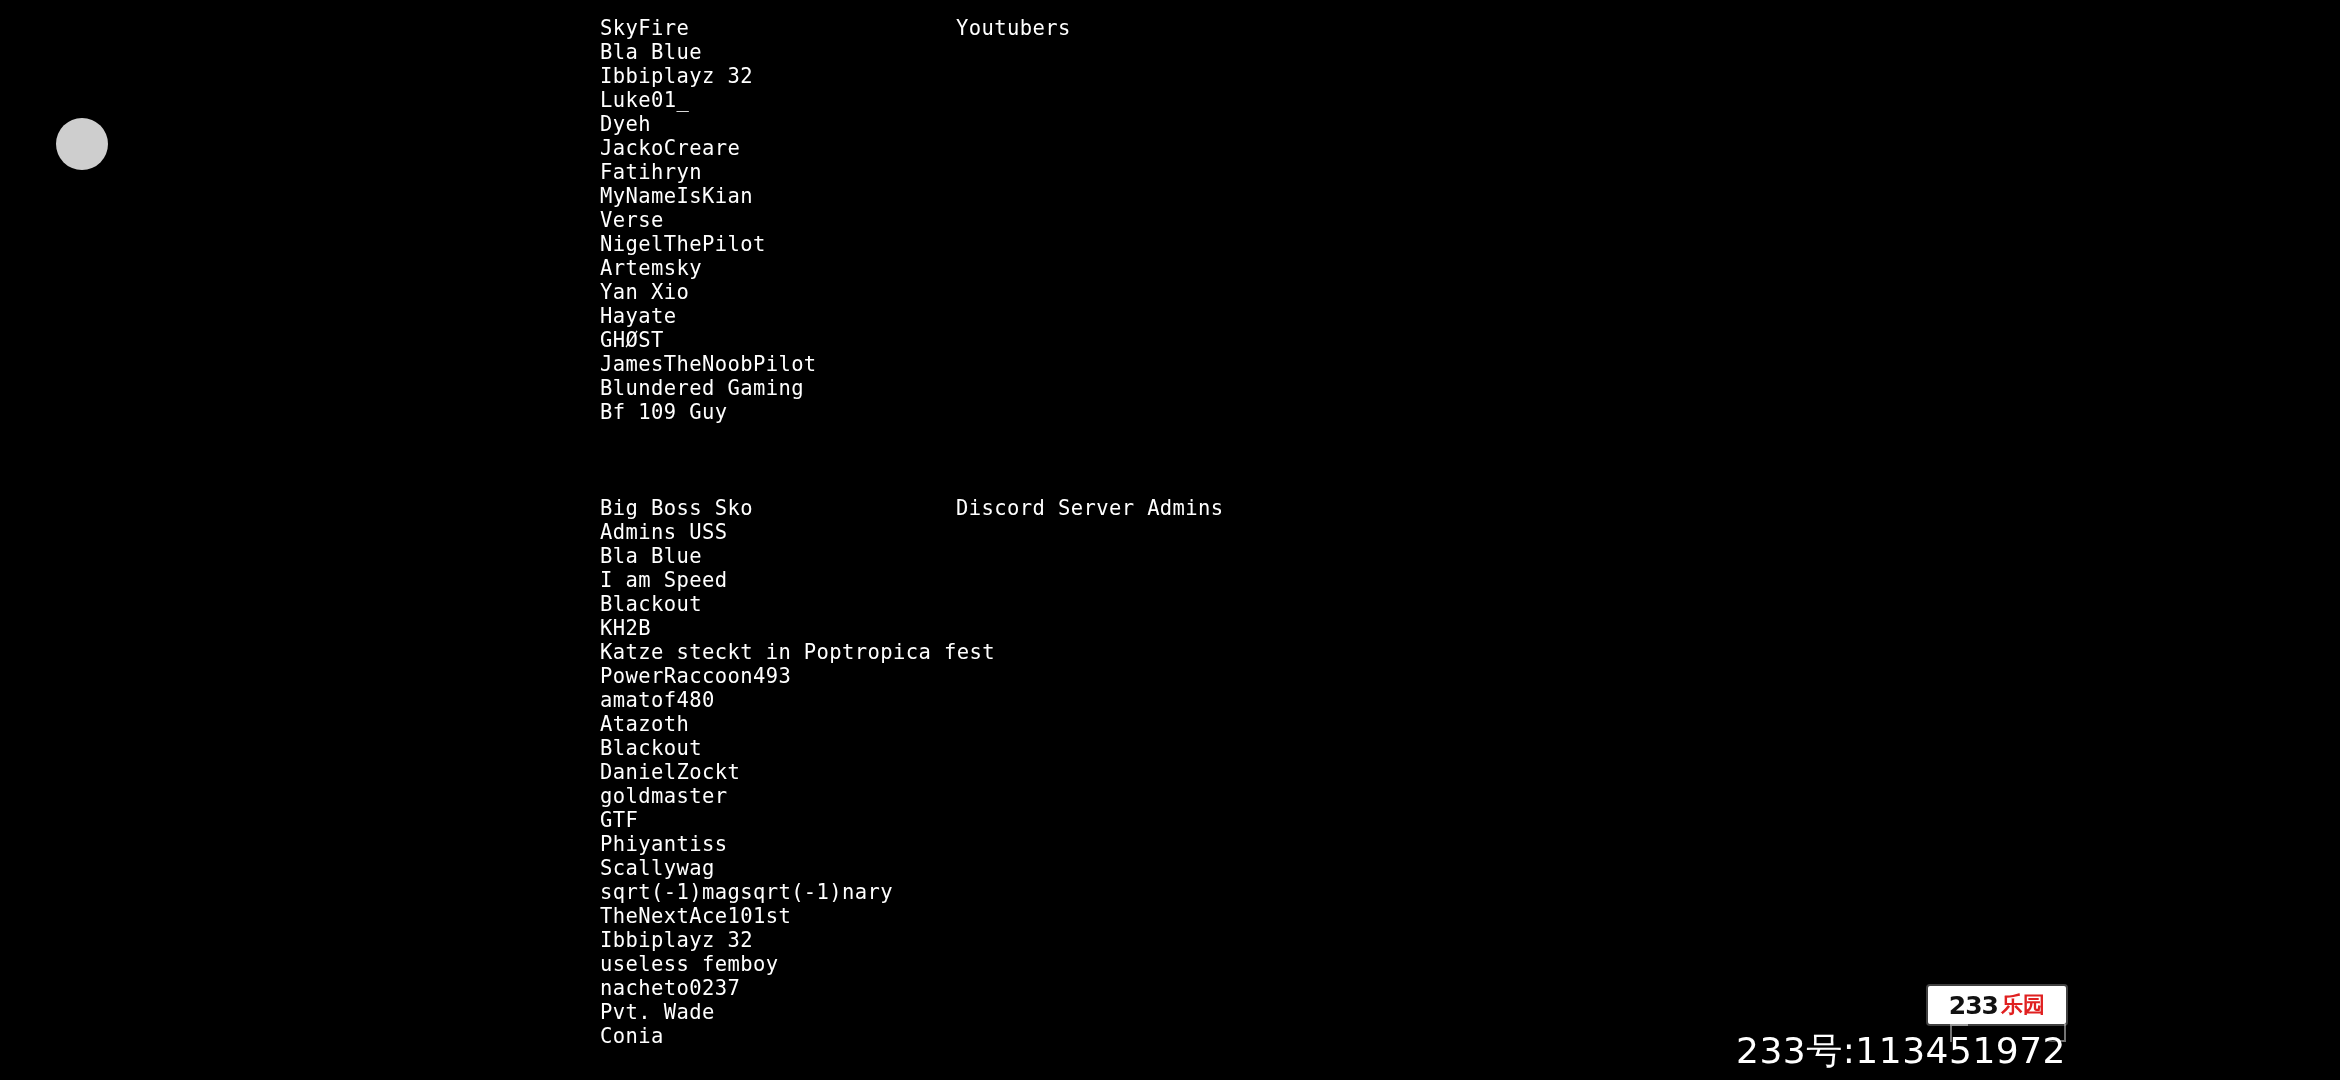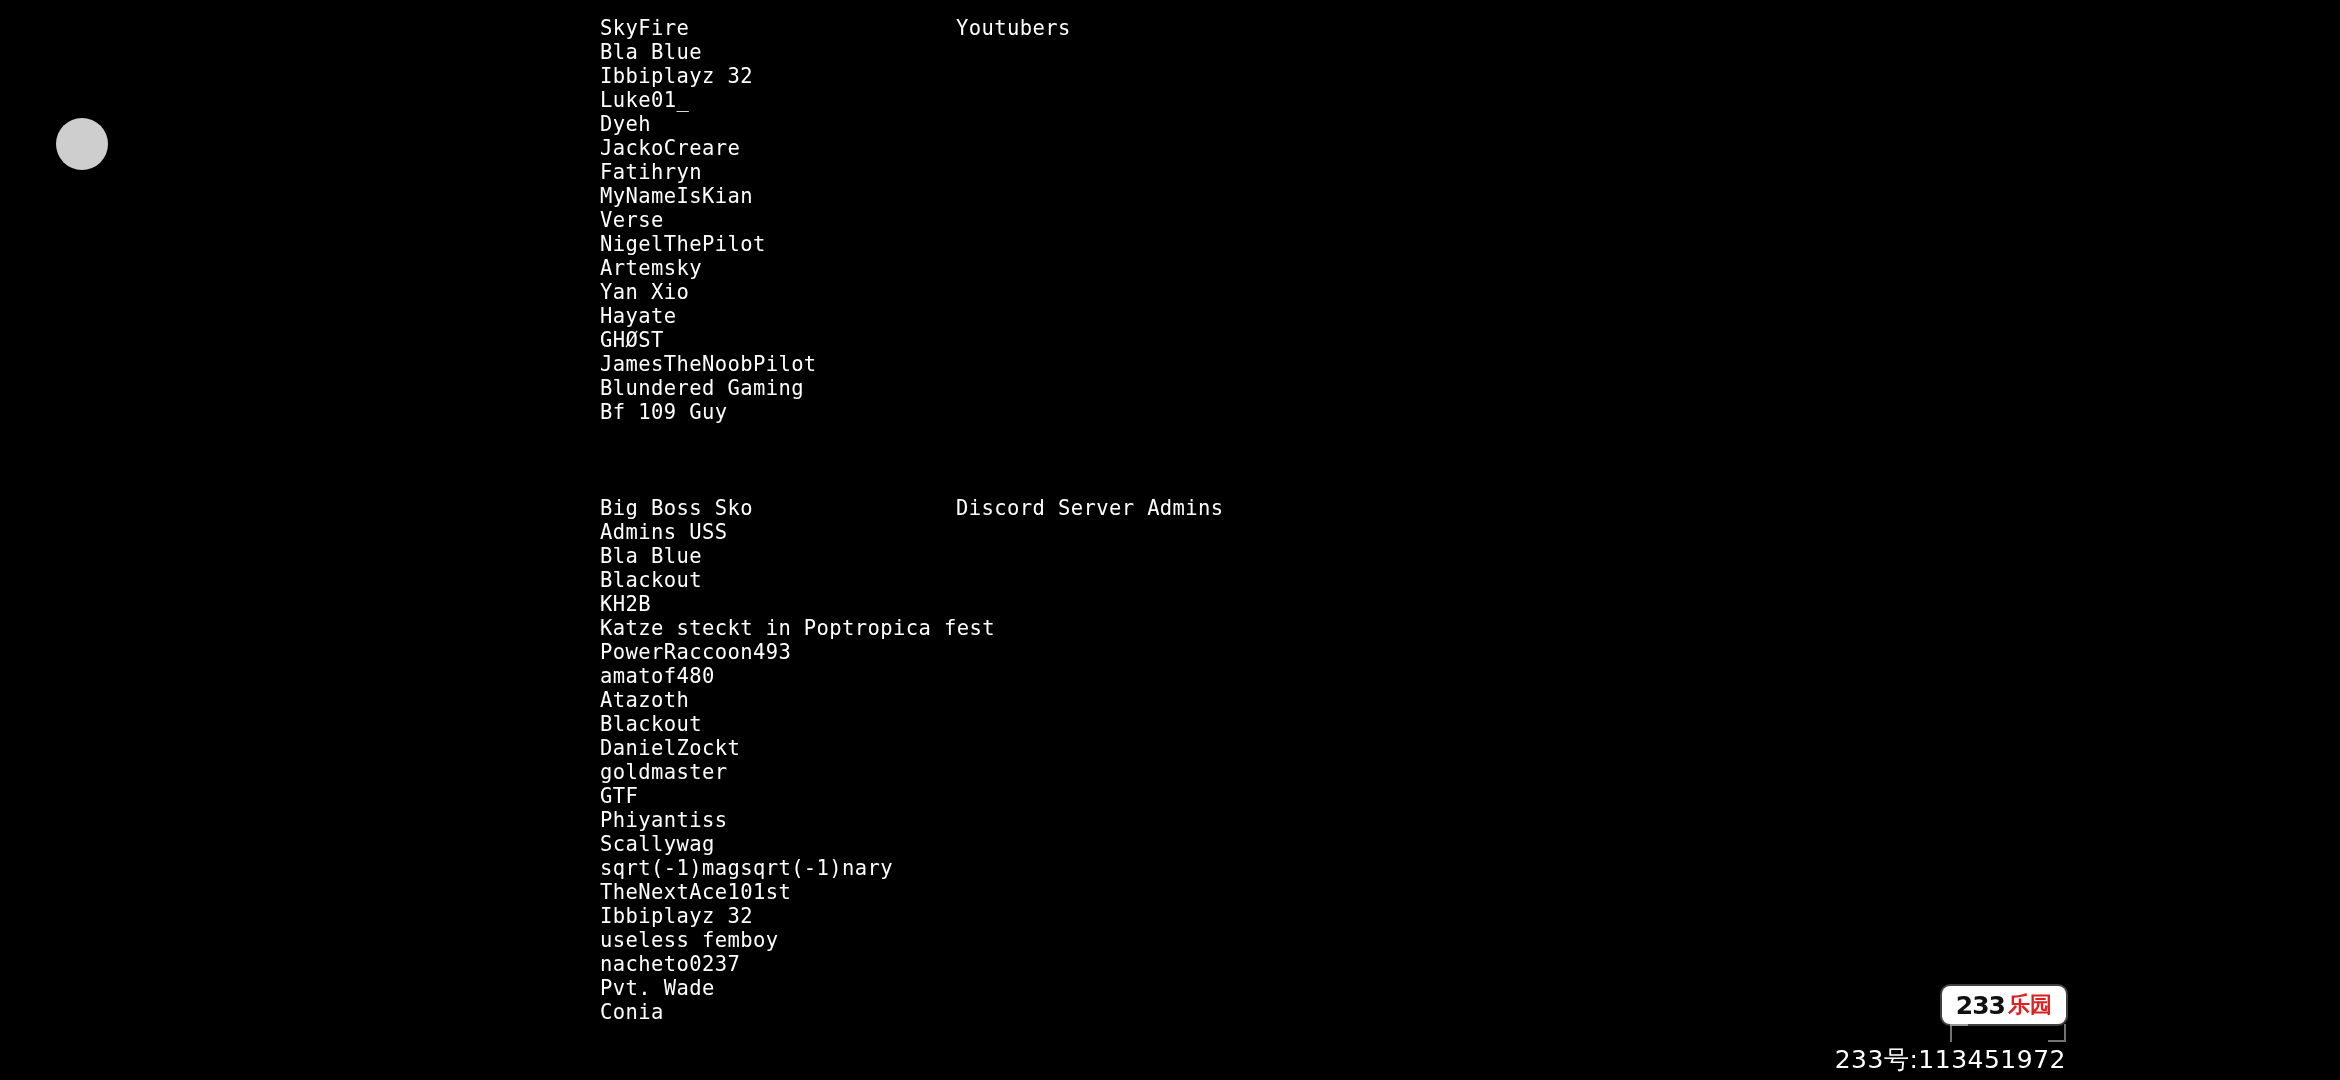--- a/index.html
+++ b/index.html
@@ -74,22 +74,22 @@
     right: 14px;
     bottom: 56px;
     display: flex;
     align-items: center;
     justify-content: flex-end;
   }
   #watermark-logo {
     display: inline-flex;
     align-items: center;
     background: #ffffff;
-    border-radius: 8px;
-    padding: 4px 14px;
+    border-radius: 2px;
+    padding: 4px 21px;
     box-shadow: 0 0 0 2px rgba(255,255,255,0.25);
   }
   #watermark-logo .wm-num {
     color: #111111;
     font-family: "DejaVu Sans", sans-serif;
     font-weight: bold;
     font-size: 25px;
     letter-spacing: -1px;
   }
   #watermark-logo .wm-cn {
@@ -98,21 +98,21 @@
     font-weight: bold;
     font-size: 22px;
     margin-left: 3px;
   }
   #watermark-id {
     position: absolute;
     right: 14px;
     bottom: 4px;
     color: #ffffff;
     font-family: "DejaVu Sans", sans-serif;
-    font-size: 25px;
+    font-size: 36px;
     letter-spacing: 0.5px;
     text-shadow: 0 1px 2px rgba(0,0,0,0.9);
     white-space: nowrap;
   }
   
   .frame-mark {
     position: absolute;
     width: 16px;
     height: 16px;
     border: 2px solid rgba(255,255,255,0.45);
@@ -151,20 +151,21 @@
         <div>Bf 109 Guy</div>
       </div>
     </div>
 
     <div class="credit-block" style="top: 496px;">
       <div class="credit-title" style="top: 0px;">Discord Server Admins</div>
       <div class="credit-names" style="top: 0px;">
         <div>Big Boss Sko</div>
         <div>Admins USS</div>
         <div>Bla Blue</div>
+        <div>I am Speed</div>
         <div>Blackout</div>
         <div>KH2B</div>
         <div>Katze steckt in Poptropica fest</div>
         <div>PowerRaccoon493</div>
         <div>amatof480</div>
         <div>Atazoth</div>
         <div>Blackout</div>
         <div>DanielZockt</div>
         <div>goldmaster</div>
         <div>GTF</div>

